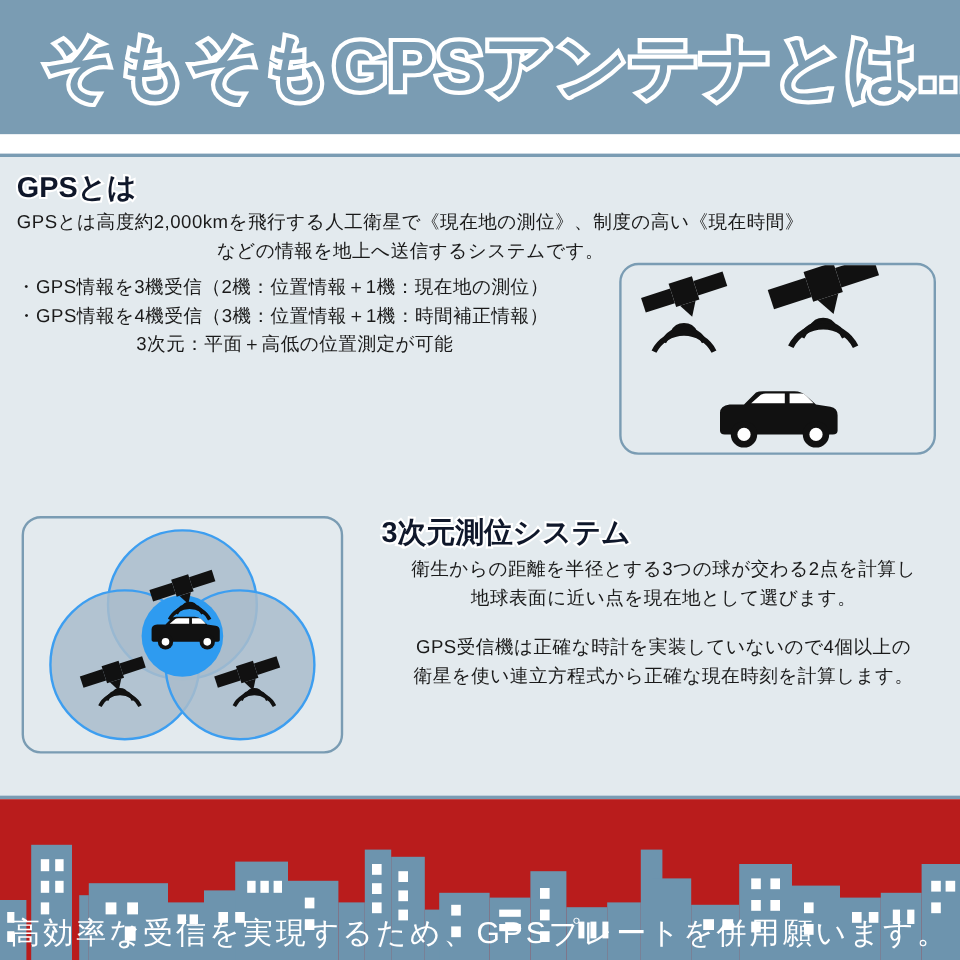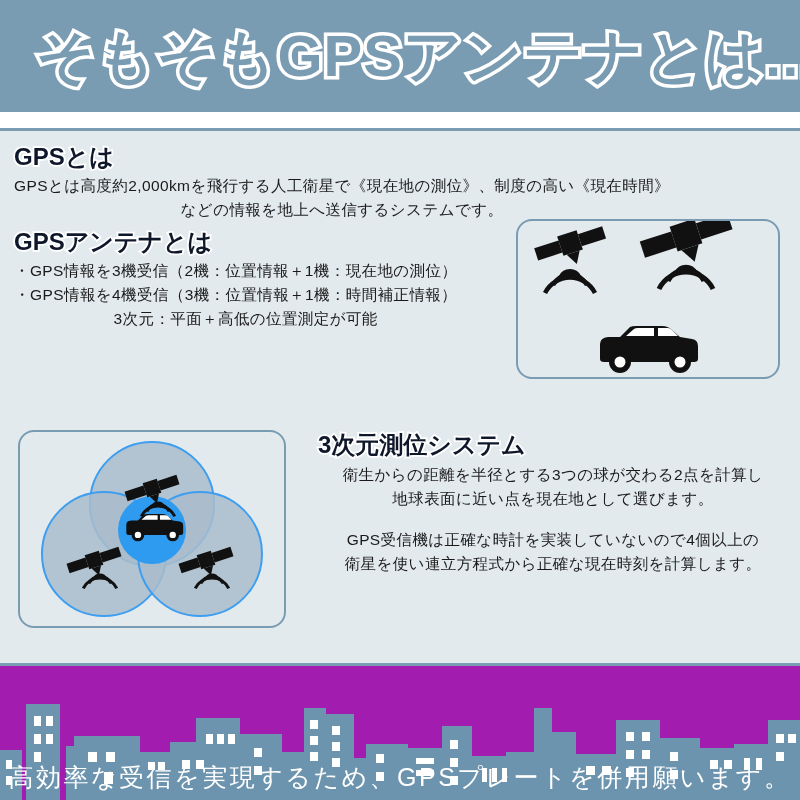--- a/index.html
+++ b/index.html
@@ -114,21 +114,21 @@
   .rule-bottom {
     position: absolute;
     top: 663px; left: 0;
     width: 800px; height: 3px;
     background: #7a9cb3;
   }
   .footer-area {
     position: absolute;
     top: 666px; left: 0;
     width: 800px; height: 134px;
-    background: #a21caf;
+    background: #b91c1c;
     overflow: hidden;
   }
   .skyline { position: absolute; bottom: 0; left: 0; }
   .footer-text {
     position: absolute;
     bottom: 6px; left: 0;
     width: 800px;
     text-align: center;
     font-size: 25px;
     color: #ffffff;
@@ -148,21 +148,20 @@
 
 <div class="body-area">
 
   <div id="sec-gps">
     <div class="sec-heading">GPSとは</div>
     <div class="body-text">GPSとは高度約2,000kmを飛行する人工衛星で《現在地の測位》、制度の高い《現在時間》</div>
     <div class="body-text">などの情報を地上へ送信するシステムです。</div>
   </div>
 
   <div id="sec-ant">
-    <div class="sec-heading">GPSアンテナとは</div>
     <ul class="bullet-list">
       <li class="body-text">・GPS情報を3機受信（2機：位置情報＋1機：現在地の測位）</li>
       <li class="body-text">・GPS情報を4機受信（3機：位置情報＋1機：時間補正情報）</li>
       <li class="body-text indent">3次元：平面＋高低の位置測定が可能</li>
     </ul>
   </div>
 
   <div class="panel" id="panel-sat">
     <svg width="260" height="156" viewBox="0 0 260 156">
 

